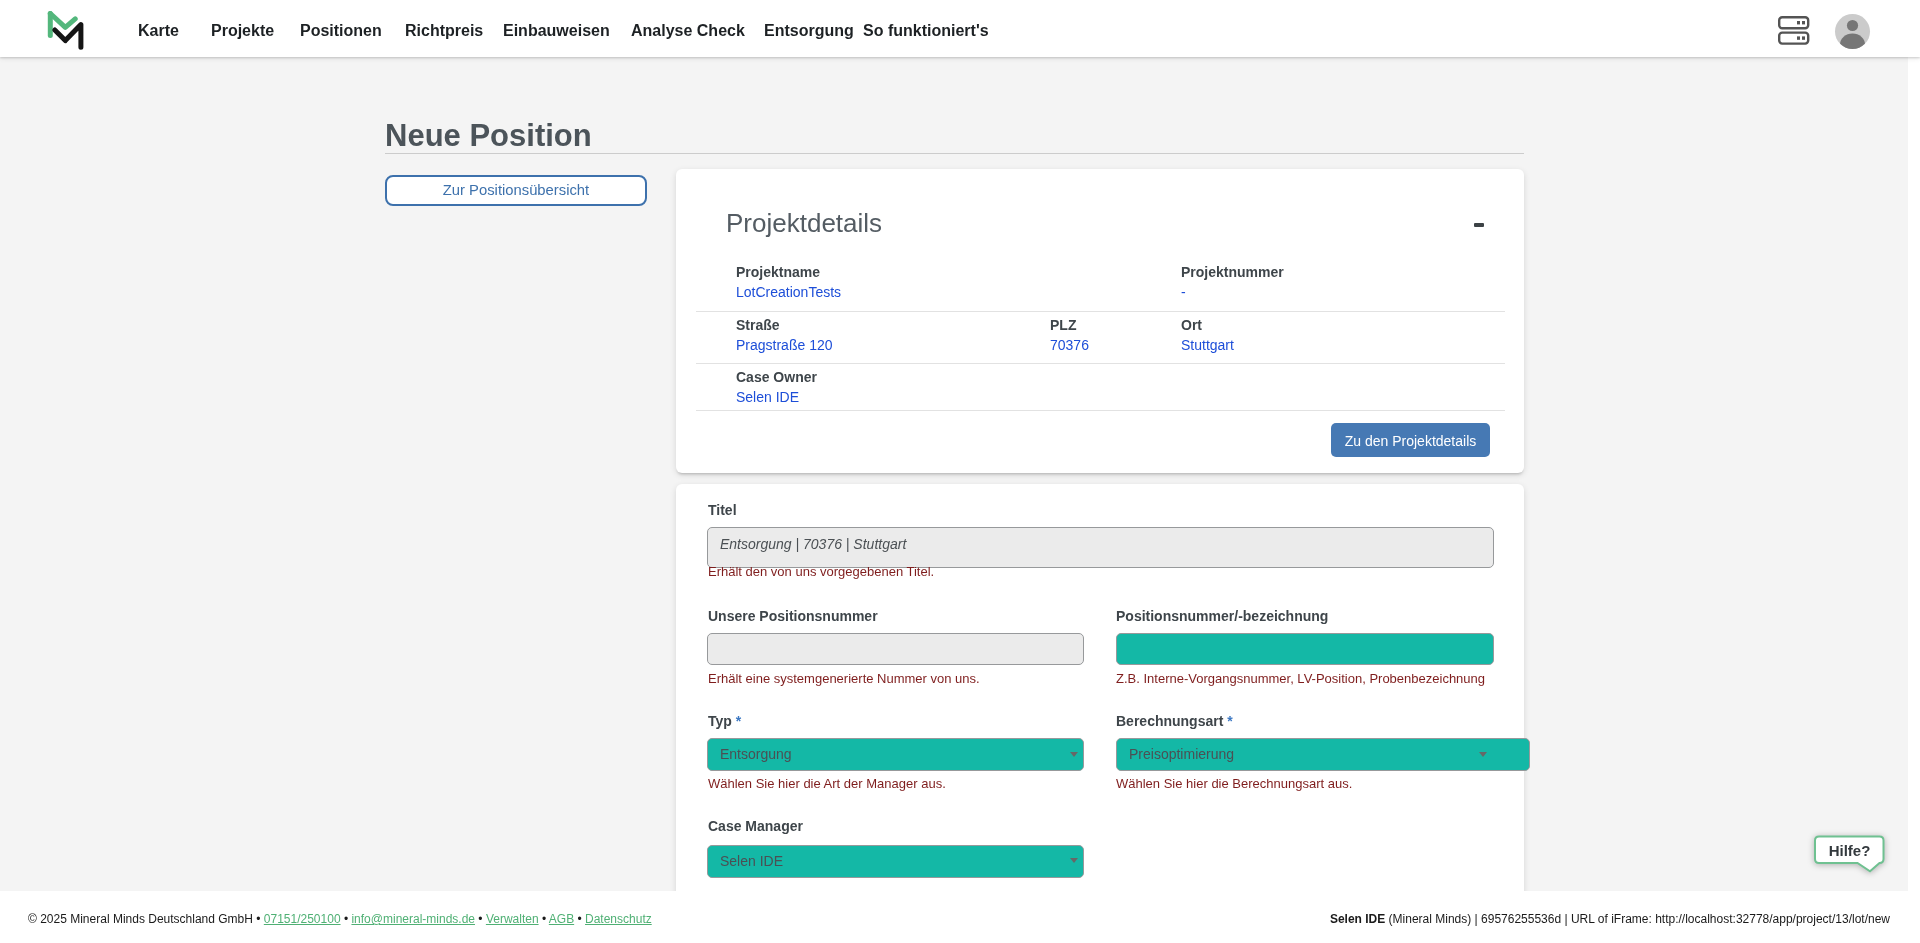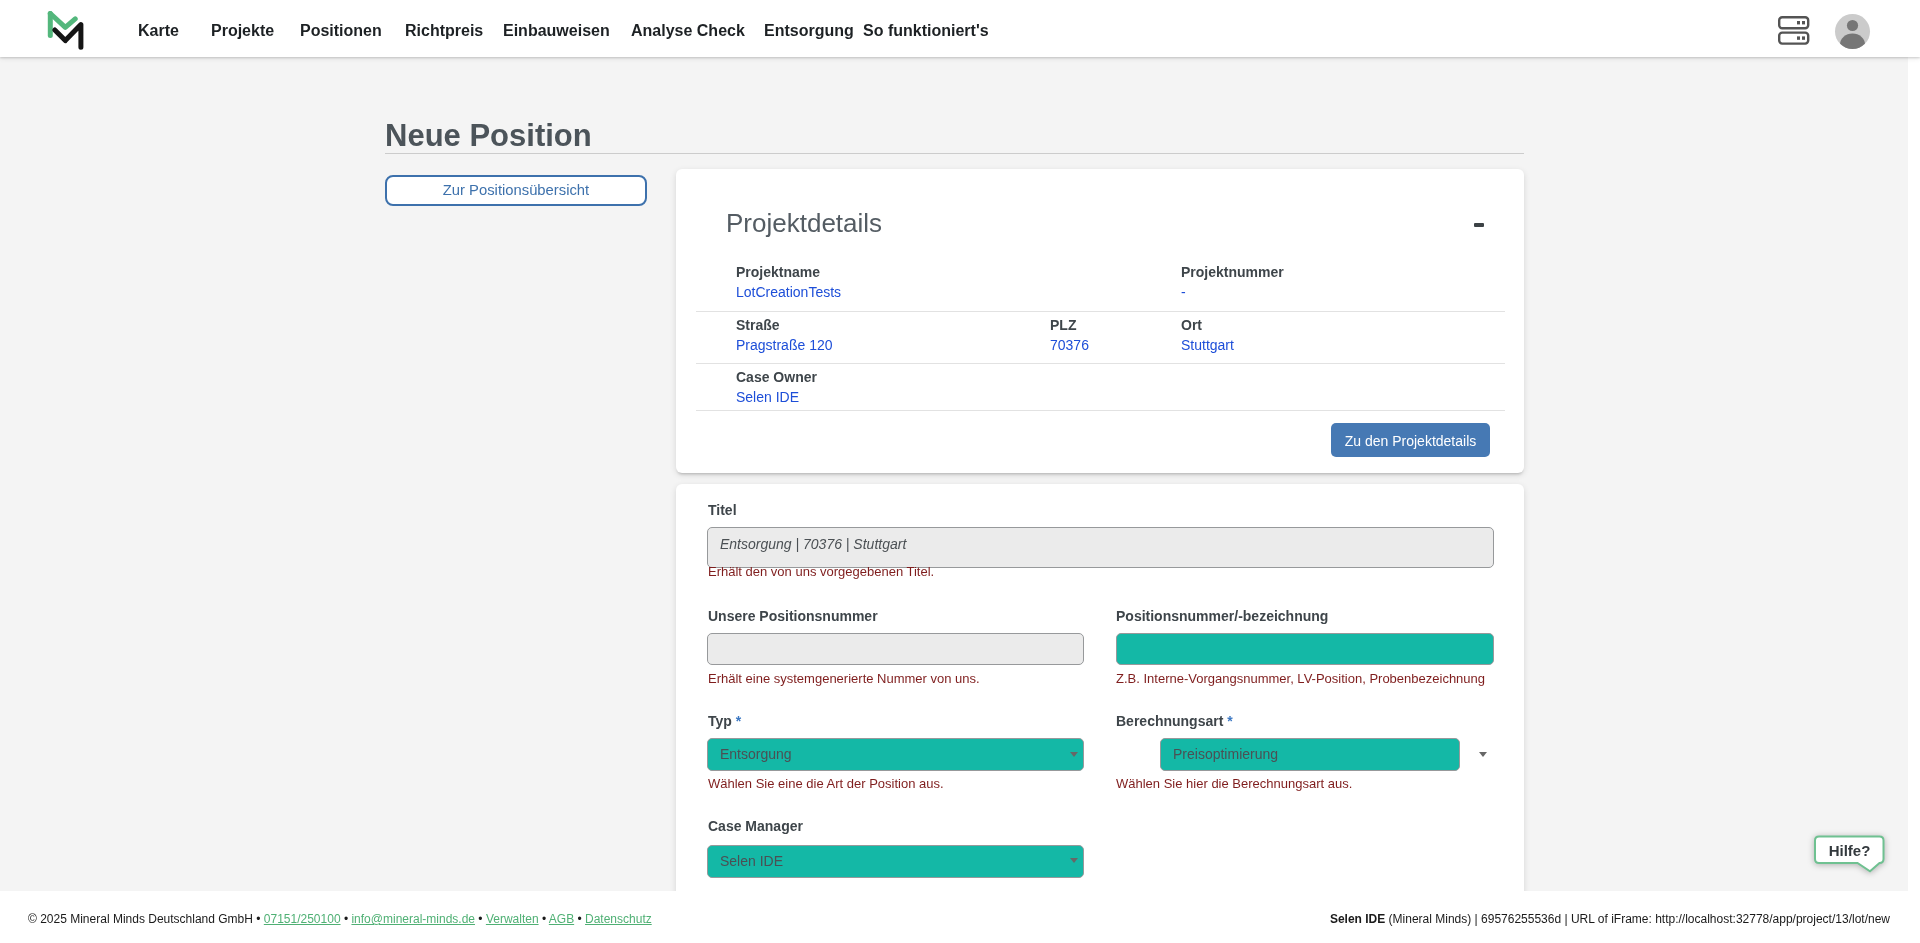--- a/index.html
+++ b/index.html
@@ -96,24 +96,24 @@
   <div class="input disabled" style="left:707px; top:633px; width:377px; height:31.5px;"></div>
   <div class="helper" style="left:708px; top:671px;">Erhält eine systemgenerierte Nummer von uns.</div>
 
   <div class="flabel" style="left:1116px; top:608px;">Positionsnummer/-bezeichnung</div>
   <div class="input" style="left:1116px; top:633px; width:378px; height:31.5px;"></div>
   <div class="helper" style="left:1116px; top:671px;">Z.B. Interne-Vorgangsnummer, LV-Position, Probenbezeichnung</div>
 
   <div class="flabel" style="left:708px; top:713px;">Typ <span class="star">*</span></div>
   <div class="input" style="left:707px; top:738px; width:377px; height:32.5px;">Entsorgung</div>
   <div class="caret" style="left:1070px; top:752px;"></div>
-  <div class="helper" style="left:708px; top:776px;">Wählen Sie eine die Art der Position aus.</div>
+  <div class="helper" style="left:708px; top:776px;">Wählen Sie hier die Art der Manager aus.</div>
 
   <div class="flabel" style="left:1116px; top:713px;">Berechnungsart <span class="star">*</span></div>
-  <div class="input" style="left:1116px; top:738px; width:300px; height:32.5px;margin-left:44px;">Preisoptimierung</div>
+  <div class="input" style="left:1116px; top:738px; width:414px; height:32.5px;">Preisoptimierung</div>
   <div class="caret" style="left:1479px; top:752px;"></div>
   <div class="helper" style="left:1116px; top:776px;">Wählen Sie hier die Berechnungsart aus.</div>
 
   <div class="flabel" style="left:708px; top:818px;">Case Manager</div>
   <div class="input" style="left:707px; top:844.5px; width:377px; height:33px;">Selen IDE</div>
   <div class="caret" style="left:1070px; top:858px;"></div>
 
   <svg class="abs" id="hilfe" width="80" height="44" viewBox="0 0 80 44">
     <path d="M6,2.5 H66.5 Q70.5,2.5 70.5,6.5 V25 Q70.5,29 66.5,29 L57,37.3 L44.5,29 H6 Q2,29 2,25 V6.5 Q2,2.5 6,2.5 Z" fill="#ffffff" stroke="#6fc191" stroke-width="2"></path>
     <text x="36.5" y="22.3" text-anchor="middle" font-size="15" font-weight="700" fill="#33393d" font-family="Liberation Sans, sans-serif">Hilfe?</text>

